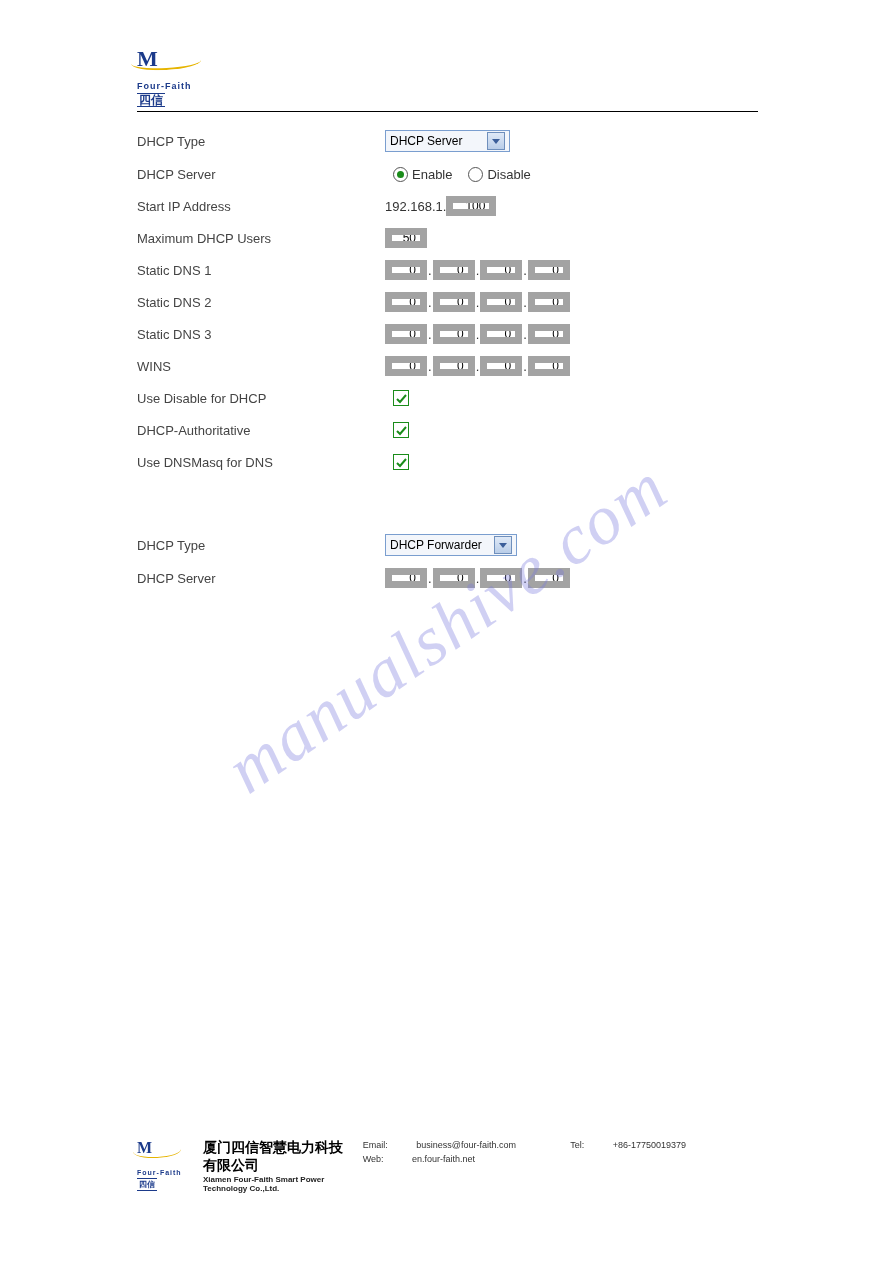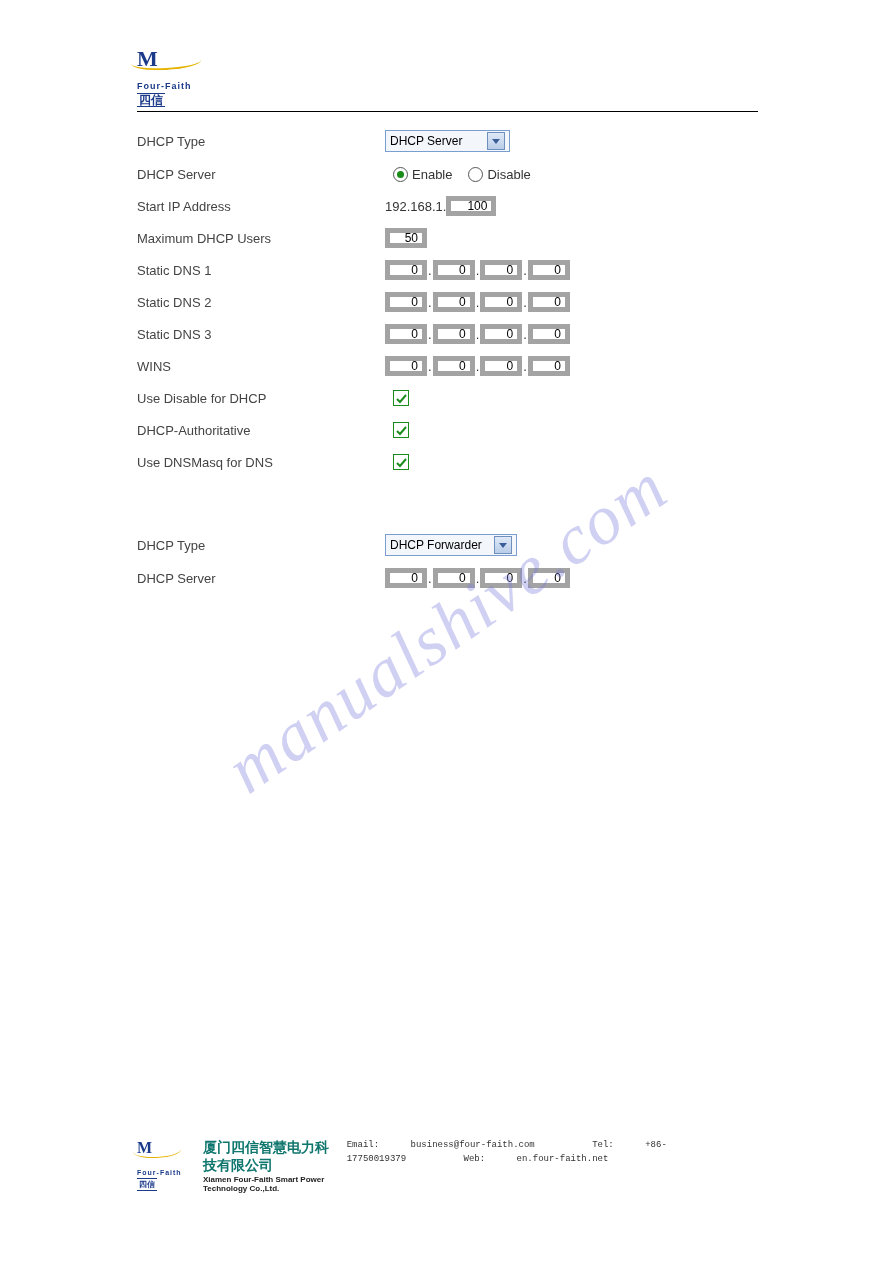--- a/index.html
+++ b/index.html
@@ -117,21 +117,21 @@
     background: #fff;
   }
   .radio.on::after {
     content: "";
     width: 7px; height: 7px;
     background: #1a8c1a;
     border-radius: 50%;
   }
   .radio-item { display: flex; align-items: center; font-size: 13px; color: #333; }
   .num {
-    border: 5px solid #a3a3a3;
+    border: 7px solid #a3a3a3;
     height: 20px;
     font-size: 12px;
     text-align: right;
     padding: 0 4px;
     background: #fff;
     color: #000;
     box-sizing: border-box;
   }
   .n35 { width: 42px; }
   .n45 { width: 50px; }
@@ -177,31 +177,30 @@
   .footer .flogo .swoosh { width: 48px; top: 4px; left: -4px; border-bottom-width: 1.5px; }
   .footer .flogo .logo-name { font-size: 7px; }
   .footer .flogo .logo-cn { font-size: 8px; }
   .footer .company {
     margin-left: 8px;
   }
   .footer .company .cn {
     font-size: 14px;
     font-weight: bold;
     font-family: "Microsoft YaHei", SimHei, sans-serif;
-    color: #0f766e;
+    color: #000000;
   }
   .footer .company .en {
     font-size: 8px;
     font-weight: bold;
     color: #222;
   }
   .footer .contacts {
     margin-left: 14px;
     line-height: 1.5;
-    font-family: Liberation Mono, monospace;
   }
   .footer .contacts .line1 span { margin-right: 26px; }
 </style>
 </head>
 <body>
 
 <div class="page">
   <div class="header">
     <div class="logo-block">
       <div class="logo-top">

